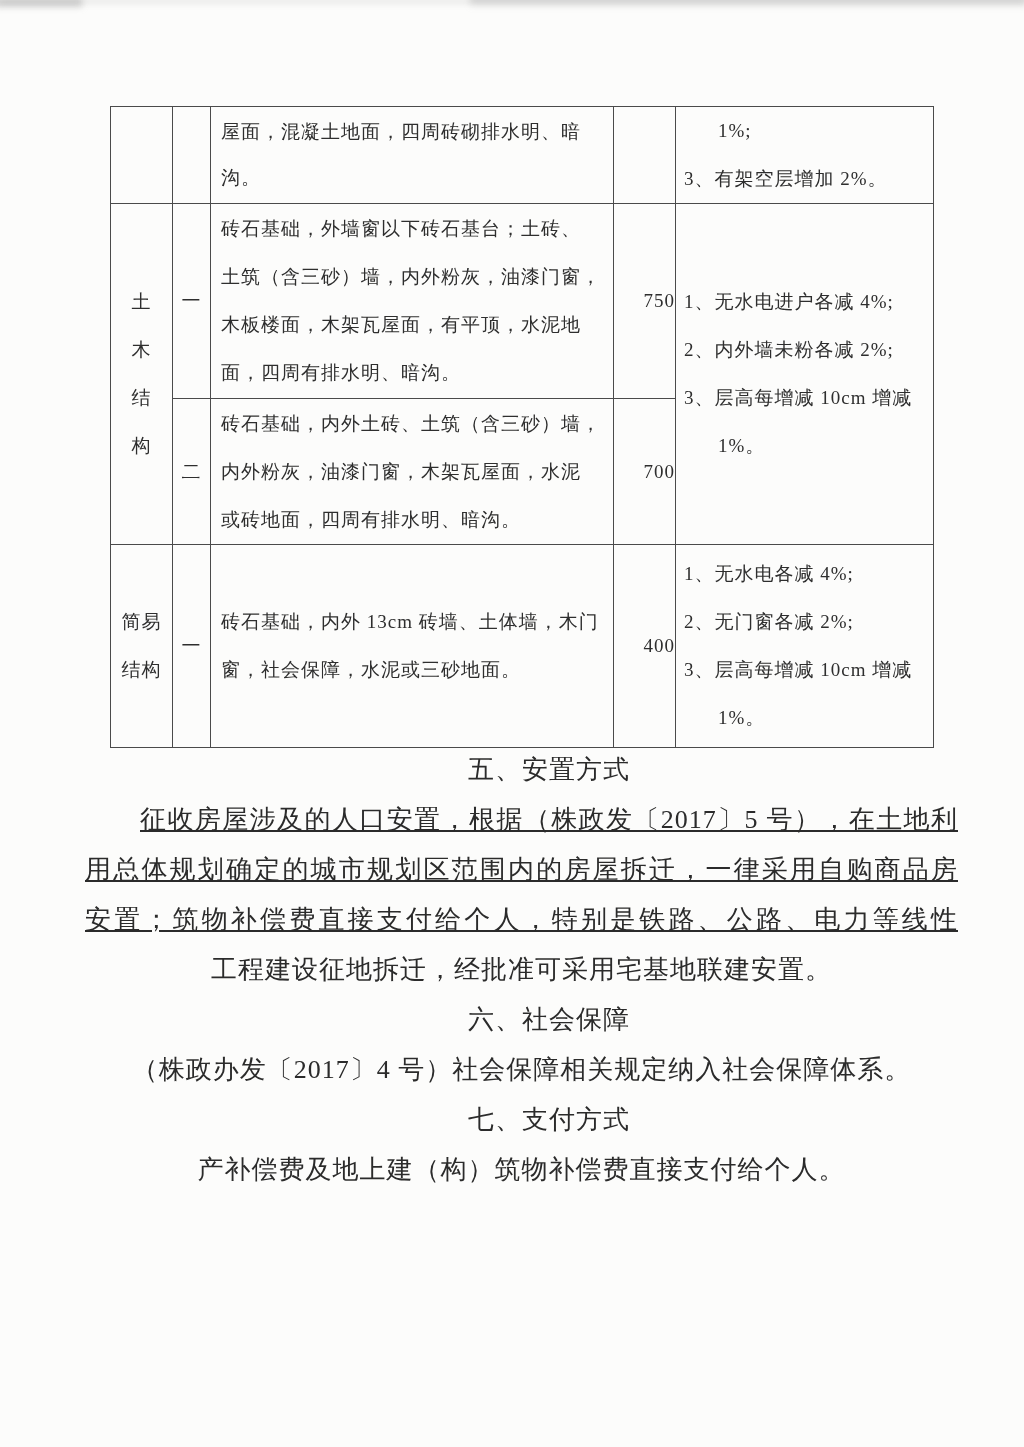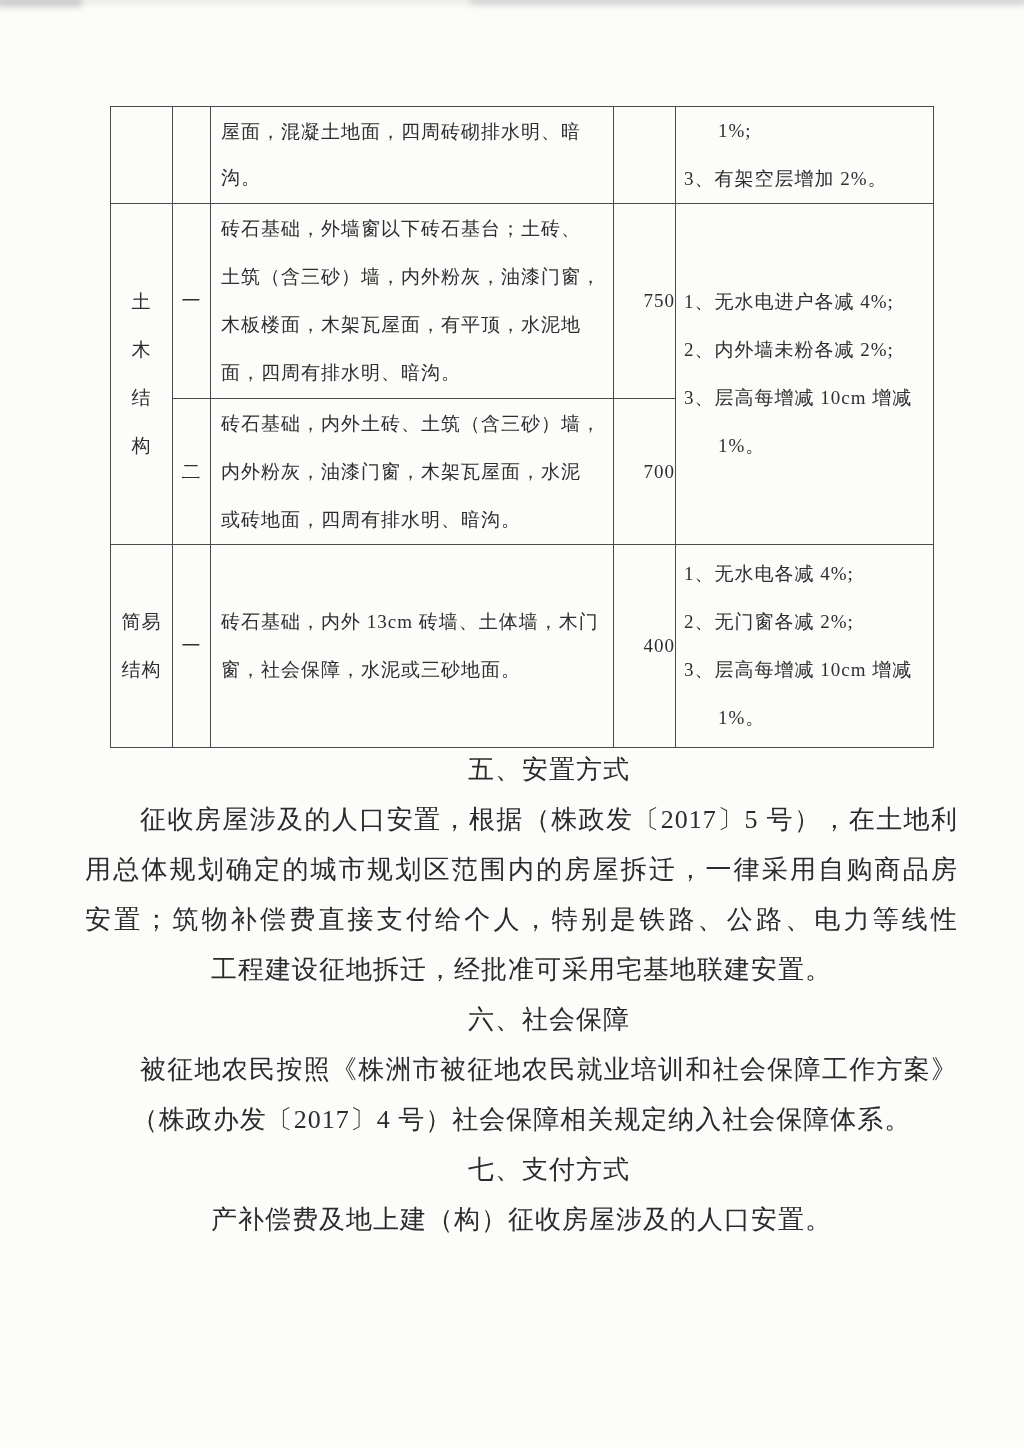--- a/index.html
+++ b/index.html
@@ -80,20 +80,21 @@
     line-height:50px;
     letter-spacing:1px;
     color:#2b2b2b;
   }
   .bline{white-space:nowrap;text-align:center;}
   .bline.indent{text-indent:55px;}
   .bline.jfull{
     white-space:normal;
     text-align:justify;
     text-align-last:justify;
+    text-decoration:underline;
   }
 </style>
 </head>
 <body>
 
 <div class="page">
 
   <div class="smudge band"></div>
   <div class="smudge tl"></div>
   <div class="smudge tr"></div>
@@ -160,19 +161,18 @@
     </tbody>
   </table>
 
   <div class="bodytext">
       <div class="bline indent heading">五、安置方式</div>
       <div class="bline indent jfull">征收房屋涉及的人口安置，根据（株政发〔2017〕5 号），在土地利</div>
       <div class="bline jfull">用总体规划确定的城市规划区范围内的房屋拆迁，一律采用自购商品房</div>
       <div class="bline jfull">安置；筑物补偿费直接支付给个人，特别是铁路、公路、电力等线性</div>
       <div class="bline">工程建设征地拆迁，经批准可采用宅基地联建安置。</div>
       <div class="bline indent heading">六、社会保障</div>
-      <div class="bline indent jfull">被征地农民按照《株洲市被征地农民就业培训和社会保障工作方案》</div>
       <div class="bline">（株政办发〔2017〕4 号）社会保障相关规定纳入社会保障体系。</div>
       <div class="bline indent heading">七、支付方式</div>
-      <div class="bline">产补偿费及地上建（构）征收房屋涉及的人口安置。</div>
+      <div class="bline">产补偿费及地上建（构）筑物补偿费直接支付给个人。</div>
     </div>
 
 </div>
 
 </body></html>

